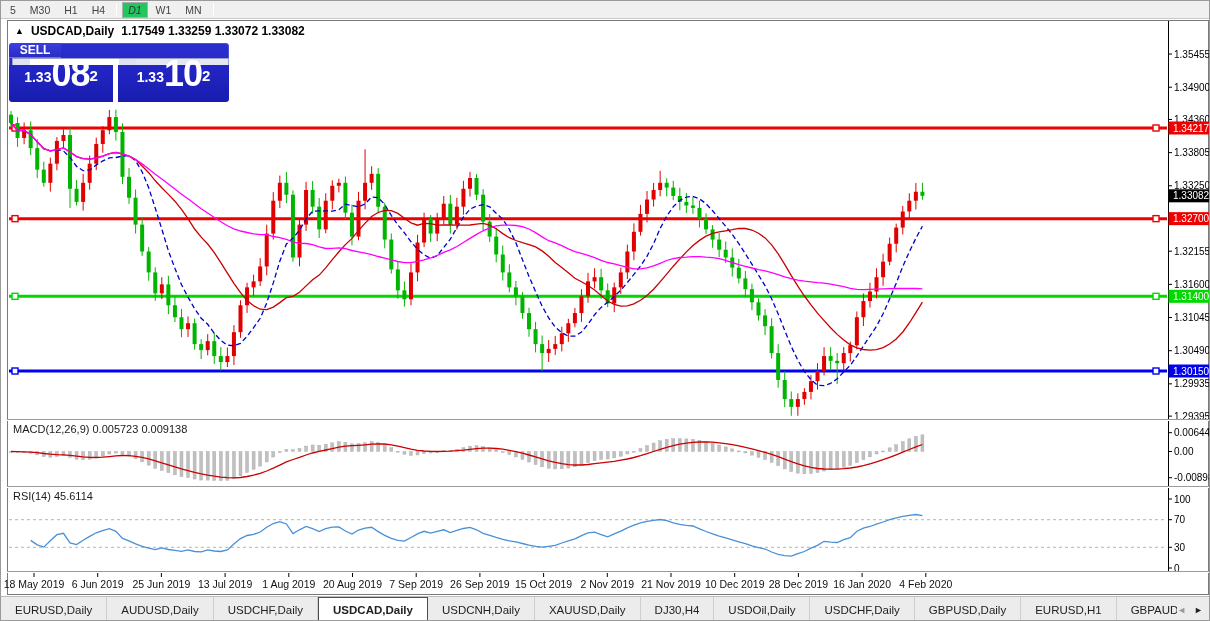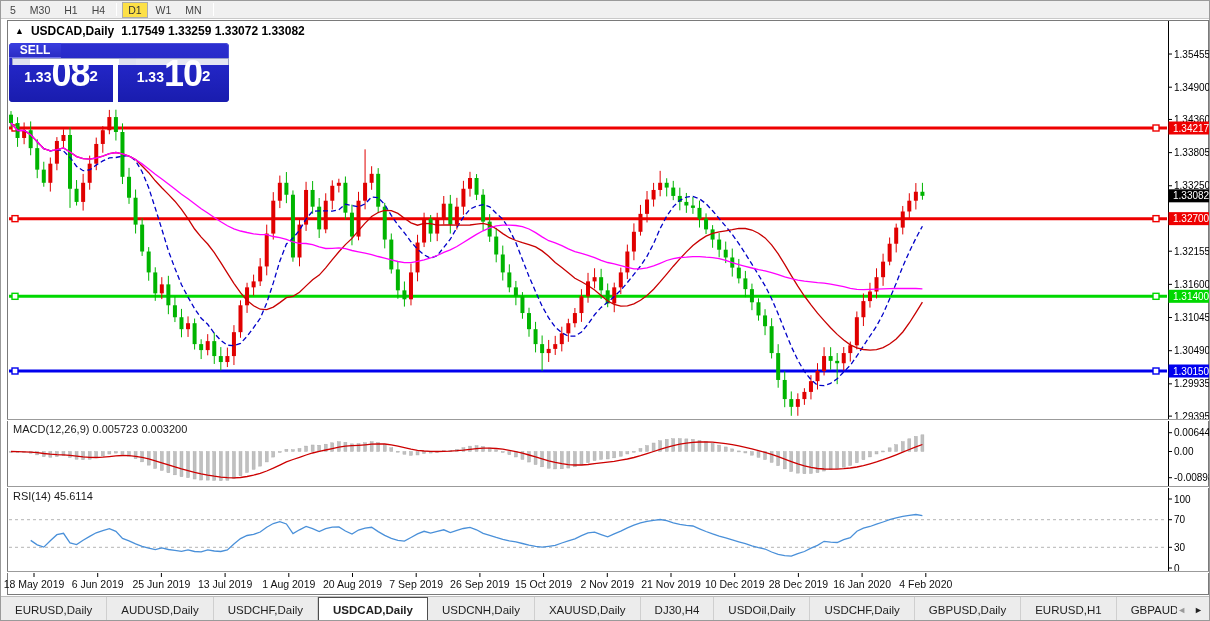--- a/index.html
+++ b/index.html
@@ -2,21 +2,21 @@
 <html><head>
 <meta charset="utf-8">
 <style>
   html,body{margin:0;padding:0;background:#e8e8e8;}
   *{box-sizing:border-box;font-family:"Liberation Sans",sans-serif;}
   #screen{position:relative;width:1210px;height:621px;background:#ffffff;border:1px solid #9a9a9a;overflow:hidden;}
 
   
   #tf-toolbar{position:absolute;left:0;top:0;width:1210px;height:18px;background:#f0f0f0;border-bottom:1px solid #c9c9c9;display:flex;align-items:center;padding-left:2px;z-index:30;}
   .tf-btn{font-size:10.5px;color:#444;padding:1px 5px;margin:0 1px;border:1px solid transparent;cursor:default;}
-  .tf-btn.active{background:#fde047;border:1px solid #adadad;color:#333;}
+  .tf-btn.active{background:#22c55e;border:1px solid #adadad;color:#333;font-style:italic;}
   .tf-sep{width:1px;height:13px;background:#c4c4c4;border-right:1px solid #ffffff;margin:0 4px;}
 
   
   #chart-frame{position:absolute;left:6px;top:19px;width:1202px;height:575px;background:#ffffff;border:1px solid #7a7a7a;z-index:1;}
   #chart-svg{position:absolute;left:0;top:0;width:1210px;height:621px;z-index:5;pointer-events:none;}
 
   
   .panel-sep{position:absolute;left:6px;width:1202px;height:2px;border-top:1px solid #9b9b9b;border-bottom:1px solid #ffffff;z-index:8;}
 
   
@@ -621,21 +621,21 @@
       <line x1="861.1" y1="572" x2="861.1" y2="576" stroke="#000" stroke-width="1"></line>
       <text x="861.1" y="587" font-size="10.5px" fill="#111" text-anchor="middle">16 Jan 2020</text>
       <line x1="924.8000000000001" y1="572" x2="924.8000000000001" y2="576" stroke="#000" stroke-width="1"></line>
       <text x="924.8000000000001" y="587" font-size="10.5px" fill="#111" text-anchor="middle">4 Feb 2020</text>
     </svg>
 
   <div class="panel-sep" style="top:418px"></div>
   <div class="panel-sep" style="top:485px"></div>
   <div class="panel-sep" style="top:570px"></div>
 
-  <div class="ind-label" style="top:422px">MACD(12,26,9) 0.005723 0.003200</div>
+  <div class="ind-label" style="top:422px">MACD(12,26,9) 0.005723 0.009138</div>
   <div class="ind-label" style="top:489px">RSI(14) 45.6114</div>
 
   <div id="tab-bar">
     <div id="tab-strip">
         <div class="tab">EURUSD,Daily</div>
         <div class="tab">AUDUSD,Daily</div>
         <div class="tab">USDCHF,Daily</div>
         <div class="tab active">USDCAD,Daily</div>
         <div class="tab">USDCNH,Daily</div>
         <div class="tab">XAUUSD,Daily</div>

